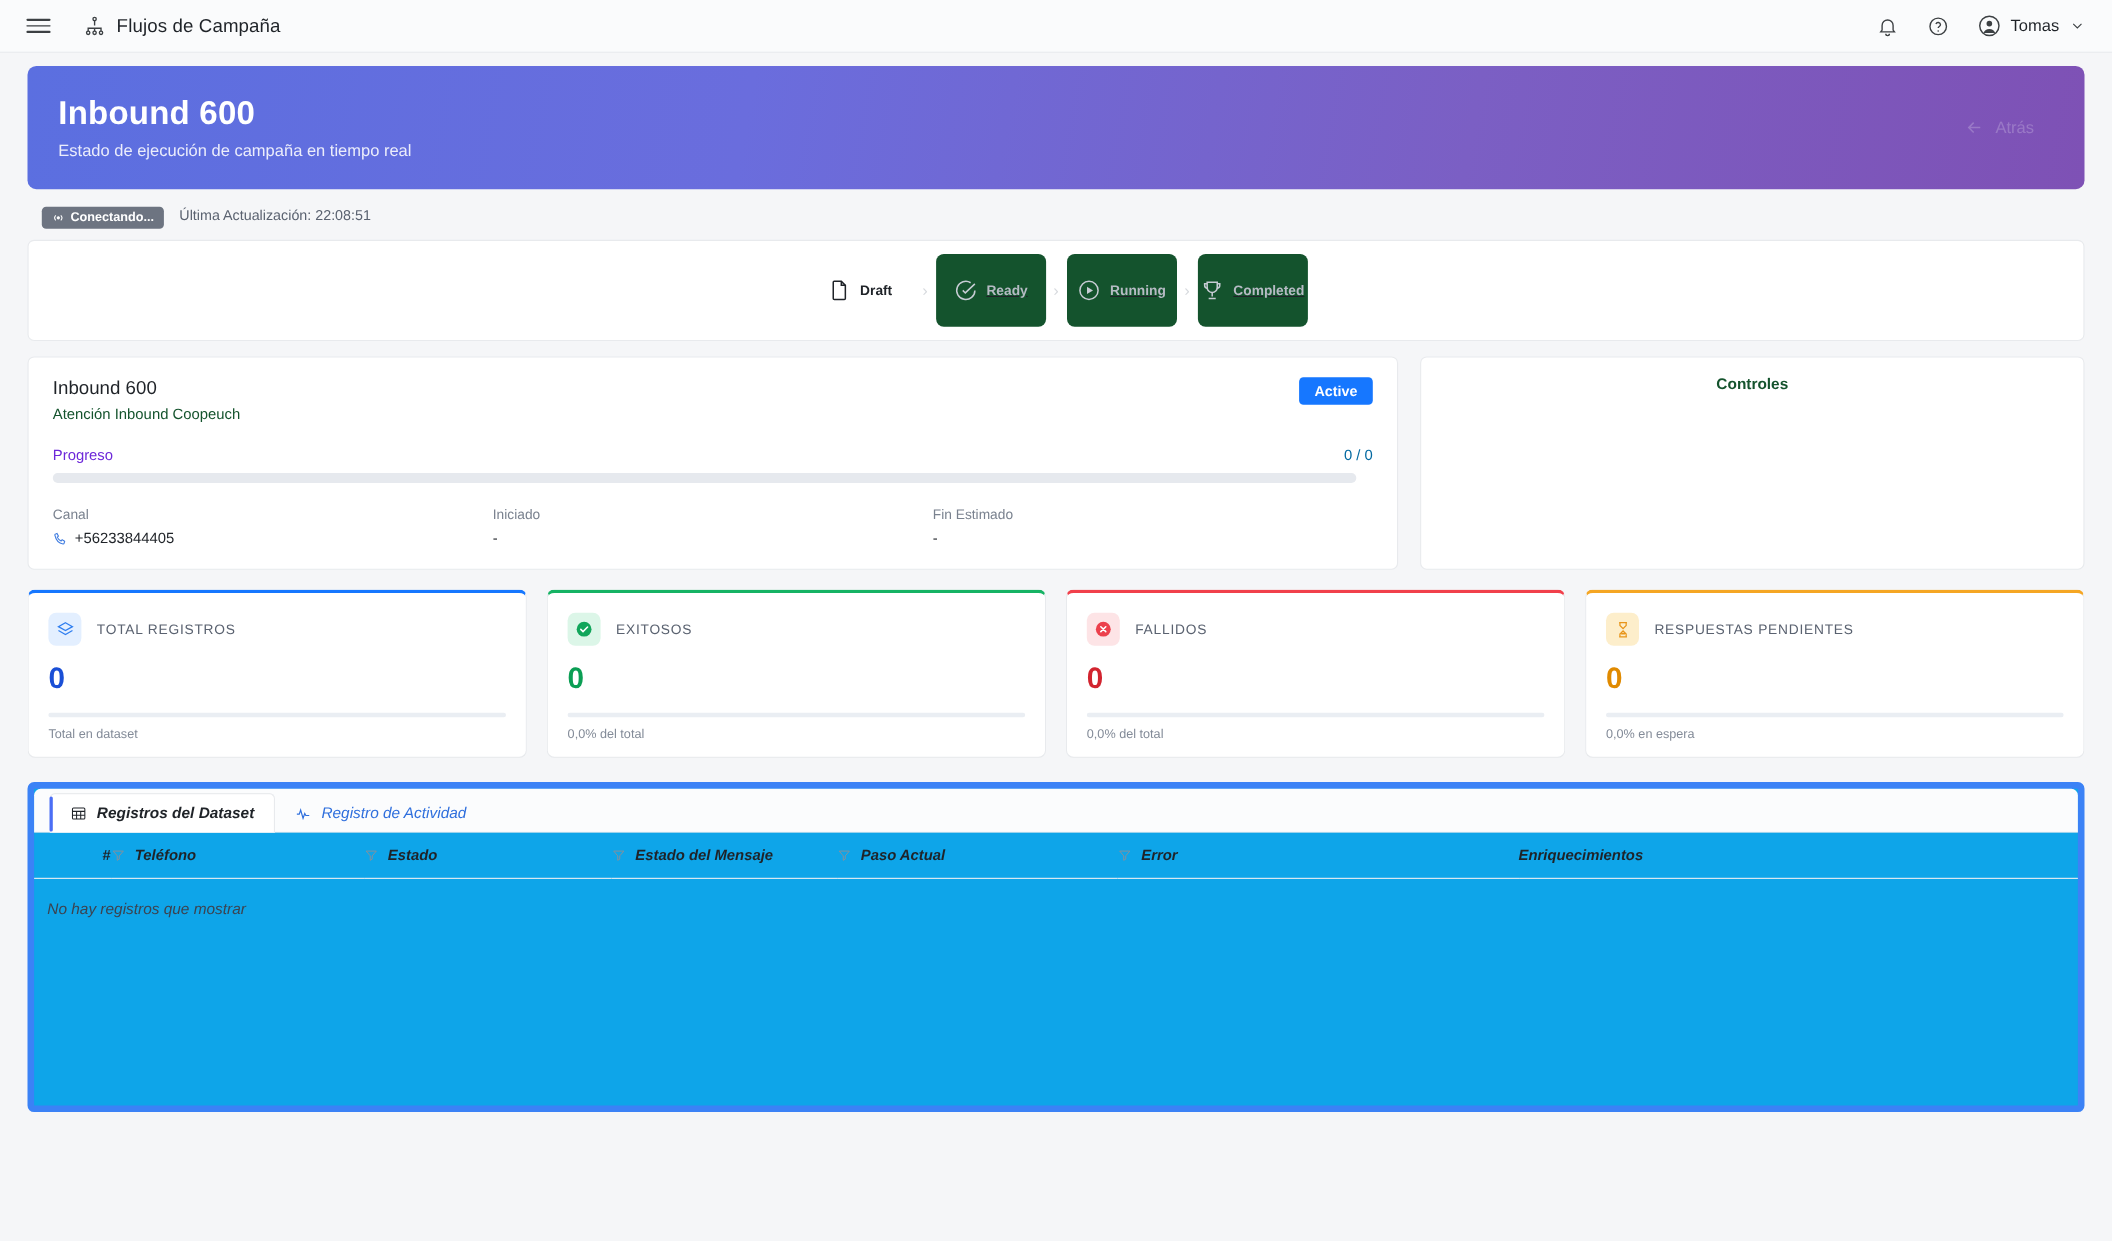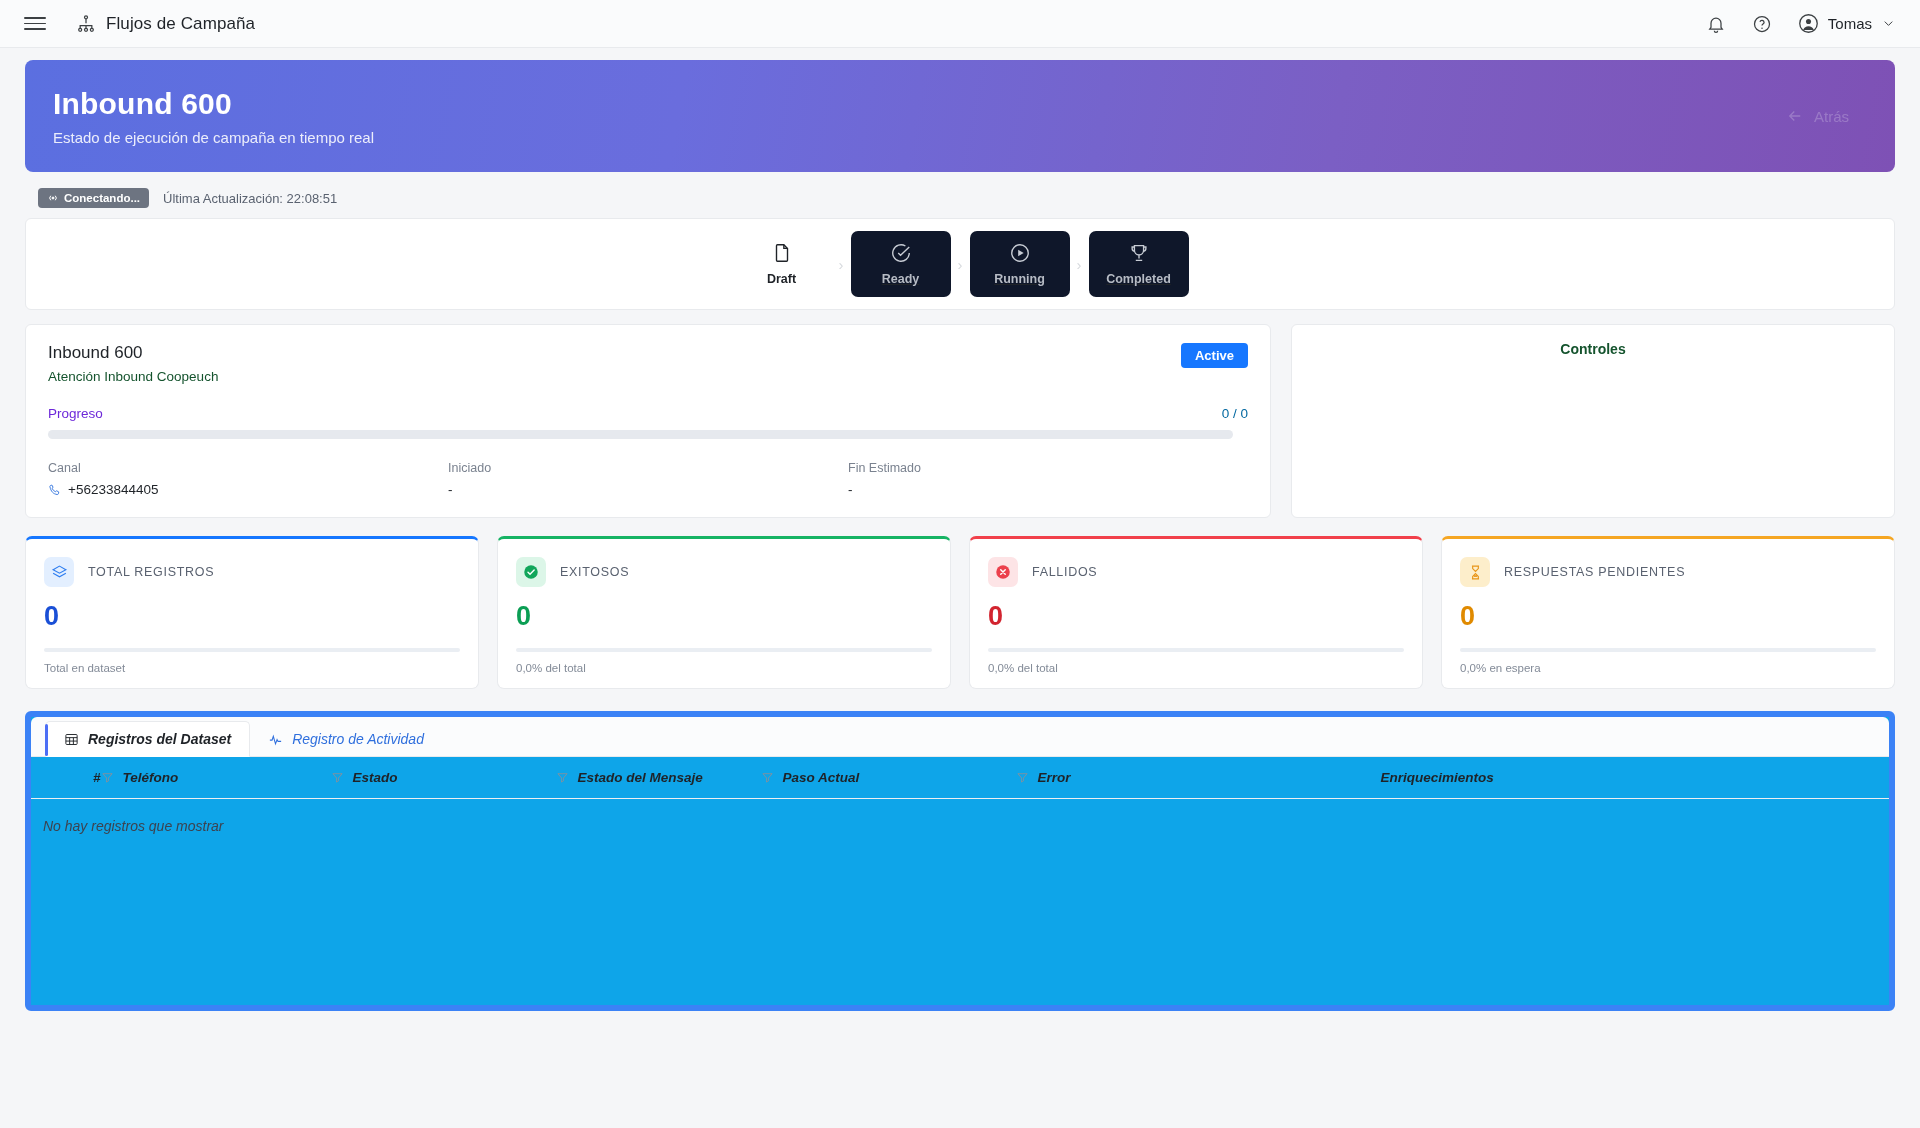--- a/index.html
+++ b/index.html
@@ -57,21 +57,21 @@
   .hero-back {
     position: absolute; right: 46px; top: 50%; transform: translateY(-50%);
     display: flex; align-items: center; gap: 10px;
     color: rgba(255,255,255,.22);
     font-size: 15px;
     cursor: pointer;
   }
 
   
   .statusline {
-    display: flex; align-items: center; gap: 14px;
+    display: flex; align-items: flex-start; gap: 14px;
     margin: 16px 0 0 38px;
   }
   .badge-connecting {
     background: #6d7481;
     color: #ffffff;
     font-size: 11.5px;
     font-weight: bold;
     border-radius: 4px;
     padding: 4px 9px;
     display: flex; align-items: center; gap: 5px;
@@ -87,25 +87,25 @@
   }
   .stepper-card {
     margin: 10px 25px 0 25px;
     height: 92px;
     display: flex; align-items: center; justify-content: center;
   }
   .stepper { display: flex; align-items: center; }
   .step {
     width: 100px; height: 66px;
     border-radius: 7px;
-    display: flex; flex-direction: column; align-items: center; justify-content: center;
+    display: flex; align-items: center; justify-content: center;
     gap: 8px;
     cursor: pointer;
   }
-  .step.inactive { background: #0f172a; text-decoration: underline; }
+  .step.inactive { background: #14532d; text-decoration: underline; }
   .step-label { font-size: 12.5px; font-weight: bold; }
   .step.active .step-label { color: #1f2328; }
   .step.inactive .step-label { color: #b6bbc4; }
   .step-chevron { color: #d7dade; font-size: 15px; margin: 0 7px; }
 
   
   .inforow {
     display: flex; gap: 20px;
     margin: 14px 25px 0 25px;
   }

